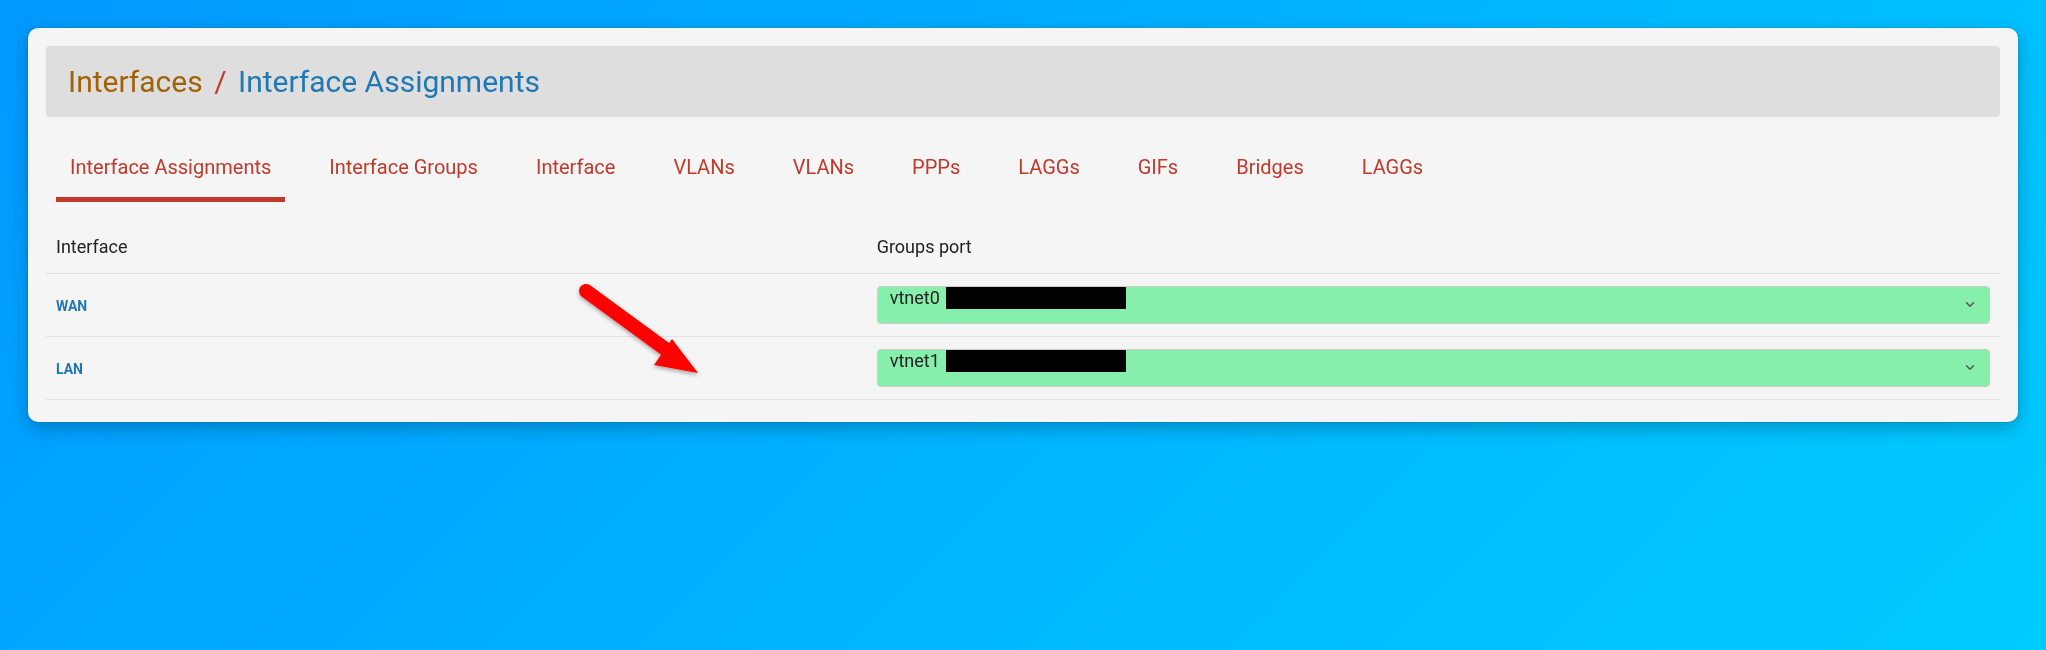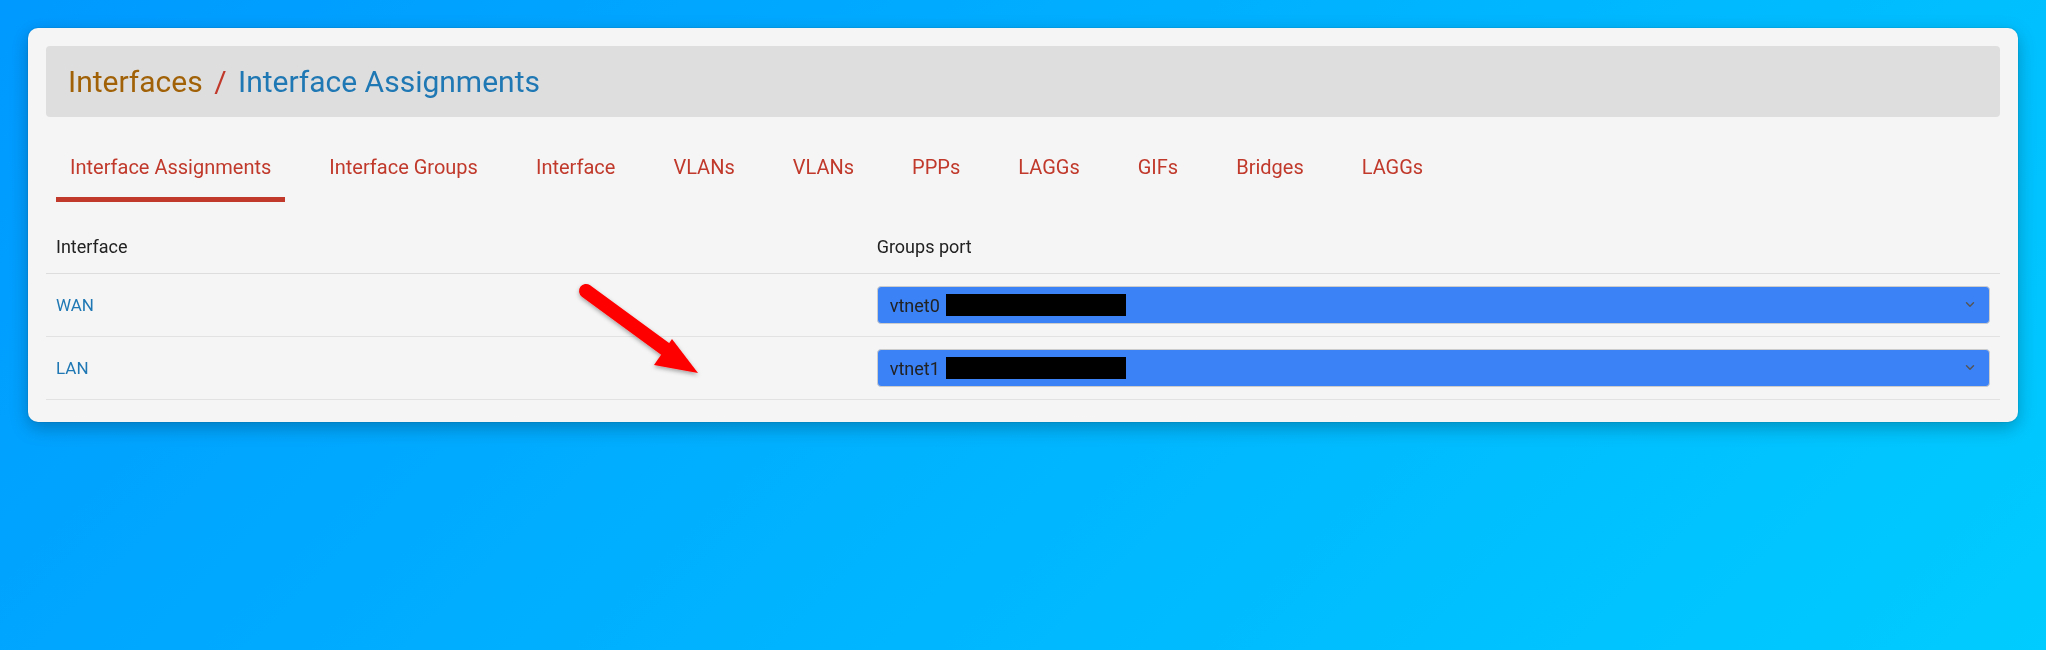--- a/index.html
+++ b/index.html
@@ -63,30 +63,31 @@
     border-bottom: 1px solid #ddd;
   }
   td {
     padding: 12px 10px;
     border-bottom: 1px solid #e2e2e2;
     vertical-align: middle;
   }
   td.iface-name a {
     color: #1f78b4;
     text-decoration: none;
-    font-size: 17px;
+    font-size: 14px;
+    font-weight: bold;
   }
   .select-wrap {
     position: relative;
-    background: #3b82f6;
+    background: #86efac;
     border: 1px solid #ccc;
     border-radius: 4px;
     height: 38px;
     display: flex;
-    align-items: center;
+    align-items: flex-start;
     padding: 0 17px 0 12px;
     font-size: 18px;
     color: #222;
     cursor: pointer;
   }
   .select-wrap .blackout {
     display: inline-block;
     background: #000;
     height: 22px;
     width: 180px;

